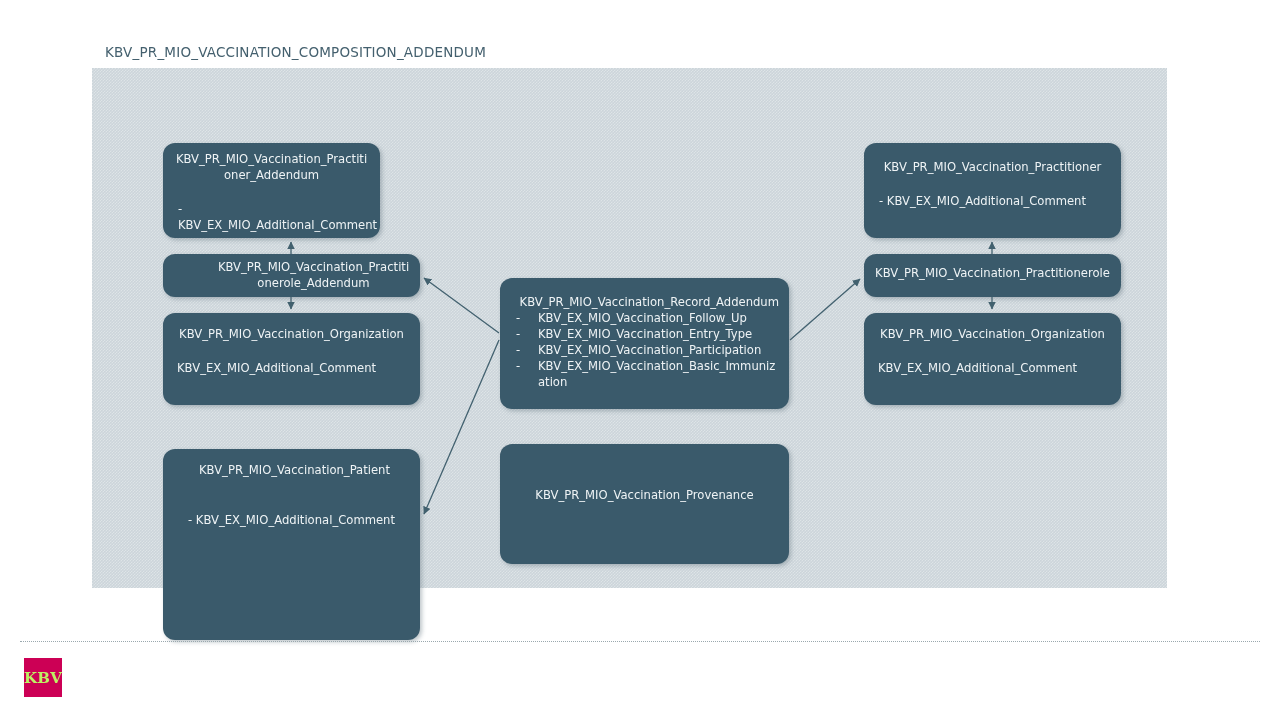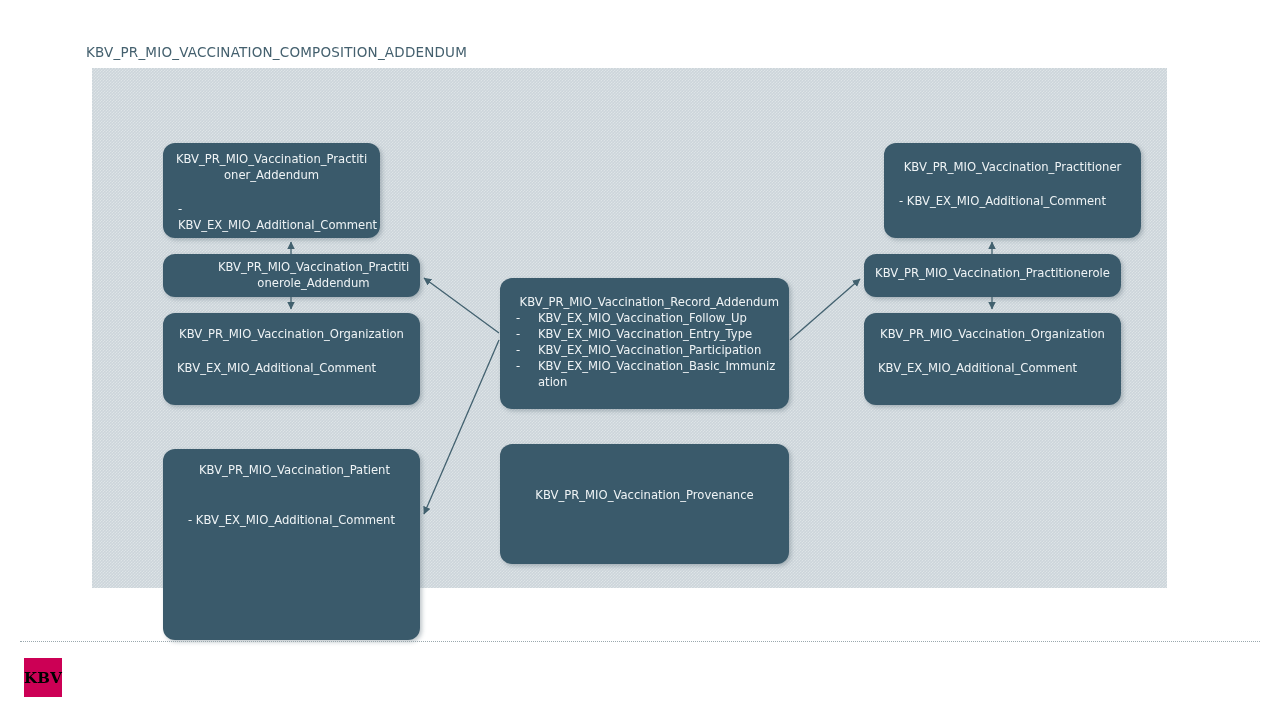--- a/index.html
+++ b/index.html
@@ -11,21 +11,21 @@
     width: 1280px;
     height: 720px;
     position: relative;
     overflow: hidden;
     font-family: "DejaVu Sans", "Liberation Sans", sans-serif;
   }
 
   
   #slide-title {
     position: absolute;
-    left: 86px;
+    left: 105px;
     top: 44px;
     font-size: 13.5px;
     letter-spacing: 0.2px;
     color: #44606e;
     white-space: nowrap;
   }
 
   
   #diagram-canvas {
     position: absolute;
@@ -107,21 +107,21 @@
   #node-patient .node-title { margin-top: 14px; padding-left: 16px; }
   #node-patient .node-sub   { margin-top: 34px; }
 
   #node-record-addendum         { left: 408px; top: 210px; width: 289px; height: 131px; }
   #node-record-addendum .node-title { margin-top: 17px; text-align: right; }
   #node-record-addendum ul.node-list { margin-top: 0; }
 
   #node-provenance              { left: 408px; top: 376px; width: 289px; height: 120px; }
   #node-provenance .node-title { margin-top: 44px; }
 
-  #node-practitioner-right      { left: 772px; top: 75px;  width: 257px; height: 95px; margin-left: 20px; }
+  #node-practitioner-right      { left: 772px; top: 75px;  width: 257px; height: 95px; }
   #node-practitioner-right .node-title { margin-top: 17px; }
   #node-practitioner-right .node-sub   { margin-top: 18px; text-align: left; padding-left: 15px; }
 
   #node-practitionerole-right   { left: 772px; top: 186px; width: 257px; height: 43px; }
   #node-practitionerole-right .node-title { margin-top: 12px; }
 
   #node-organization-right      { left: 772px; top: 245px; width: 257px; height: 92px; }
   #node-organization-right .node-title { margin-top: 14px; }
   #node-organization-right .node-sub   { margin-top: 18px; text-align: left; padding-left: 14px; }
 
@@ -134,21 +134,21 @@
     height: 0;
     border-top: 1px dotted #9aa8ae;
   }
   #kbv-logo {
     position: absolute;
     left: 24px;
     top: 658px;
     width: 38px;
     height: 39px;
     background: #cc0055;
-    color: #000000;
+    color: #bef264;
     font-family: "DejaVu Serif", "Liberation Serif", serif;
     font-size: 15px;
     font-weight: bold;
     letter-spacing: 0.3px;
     display: flex;
     align-items: center;
     justify-content: center;
   }
 </style>
 </head>

